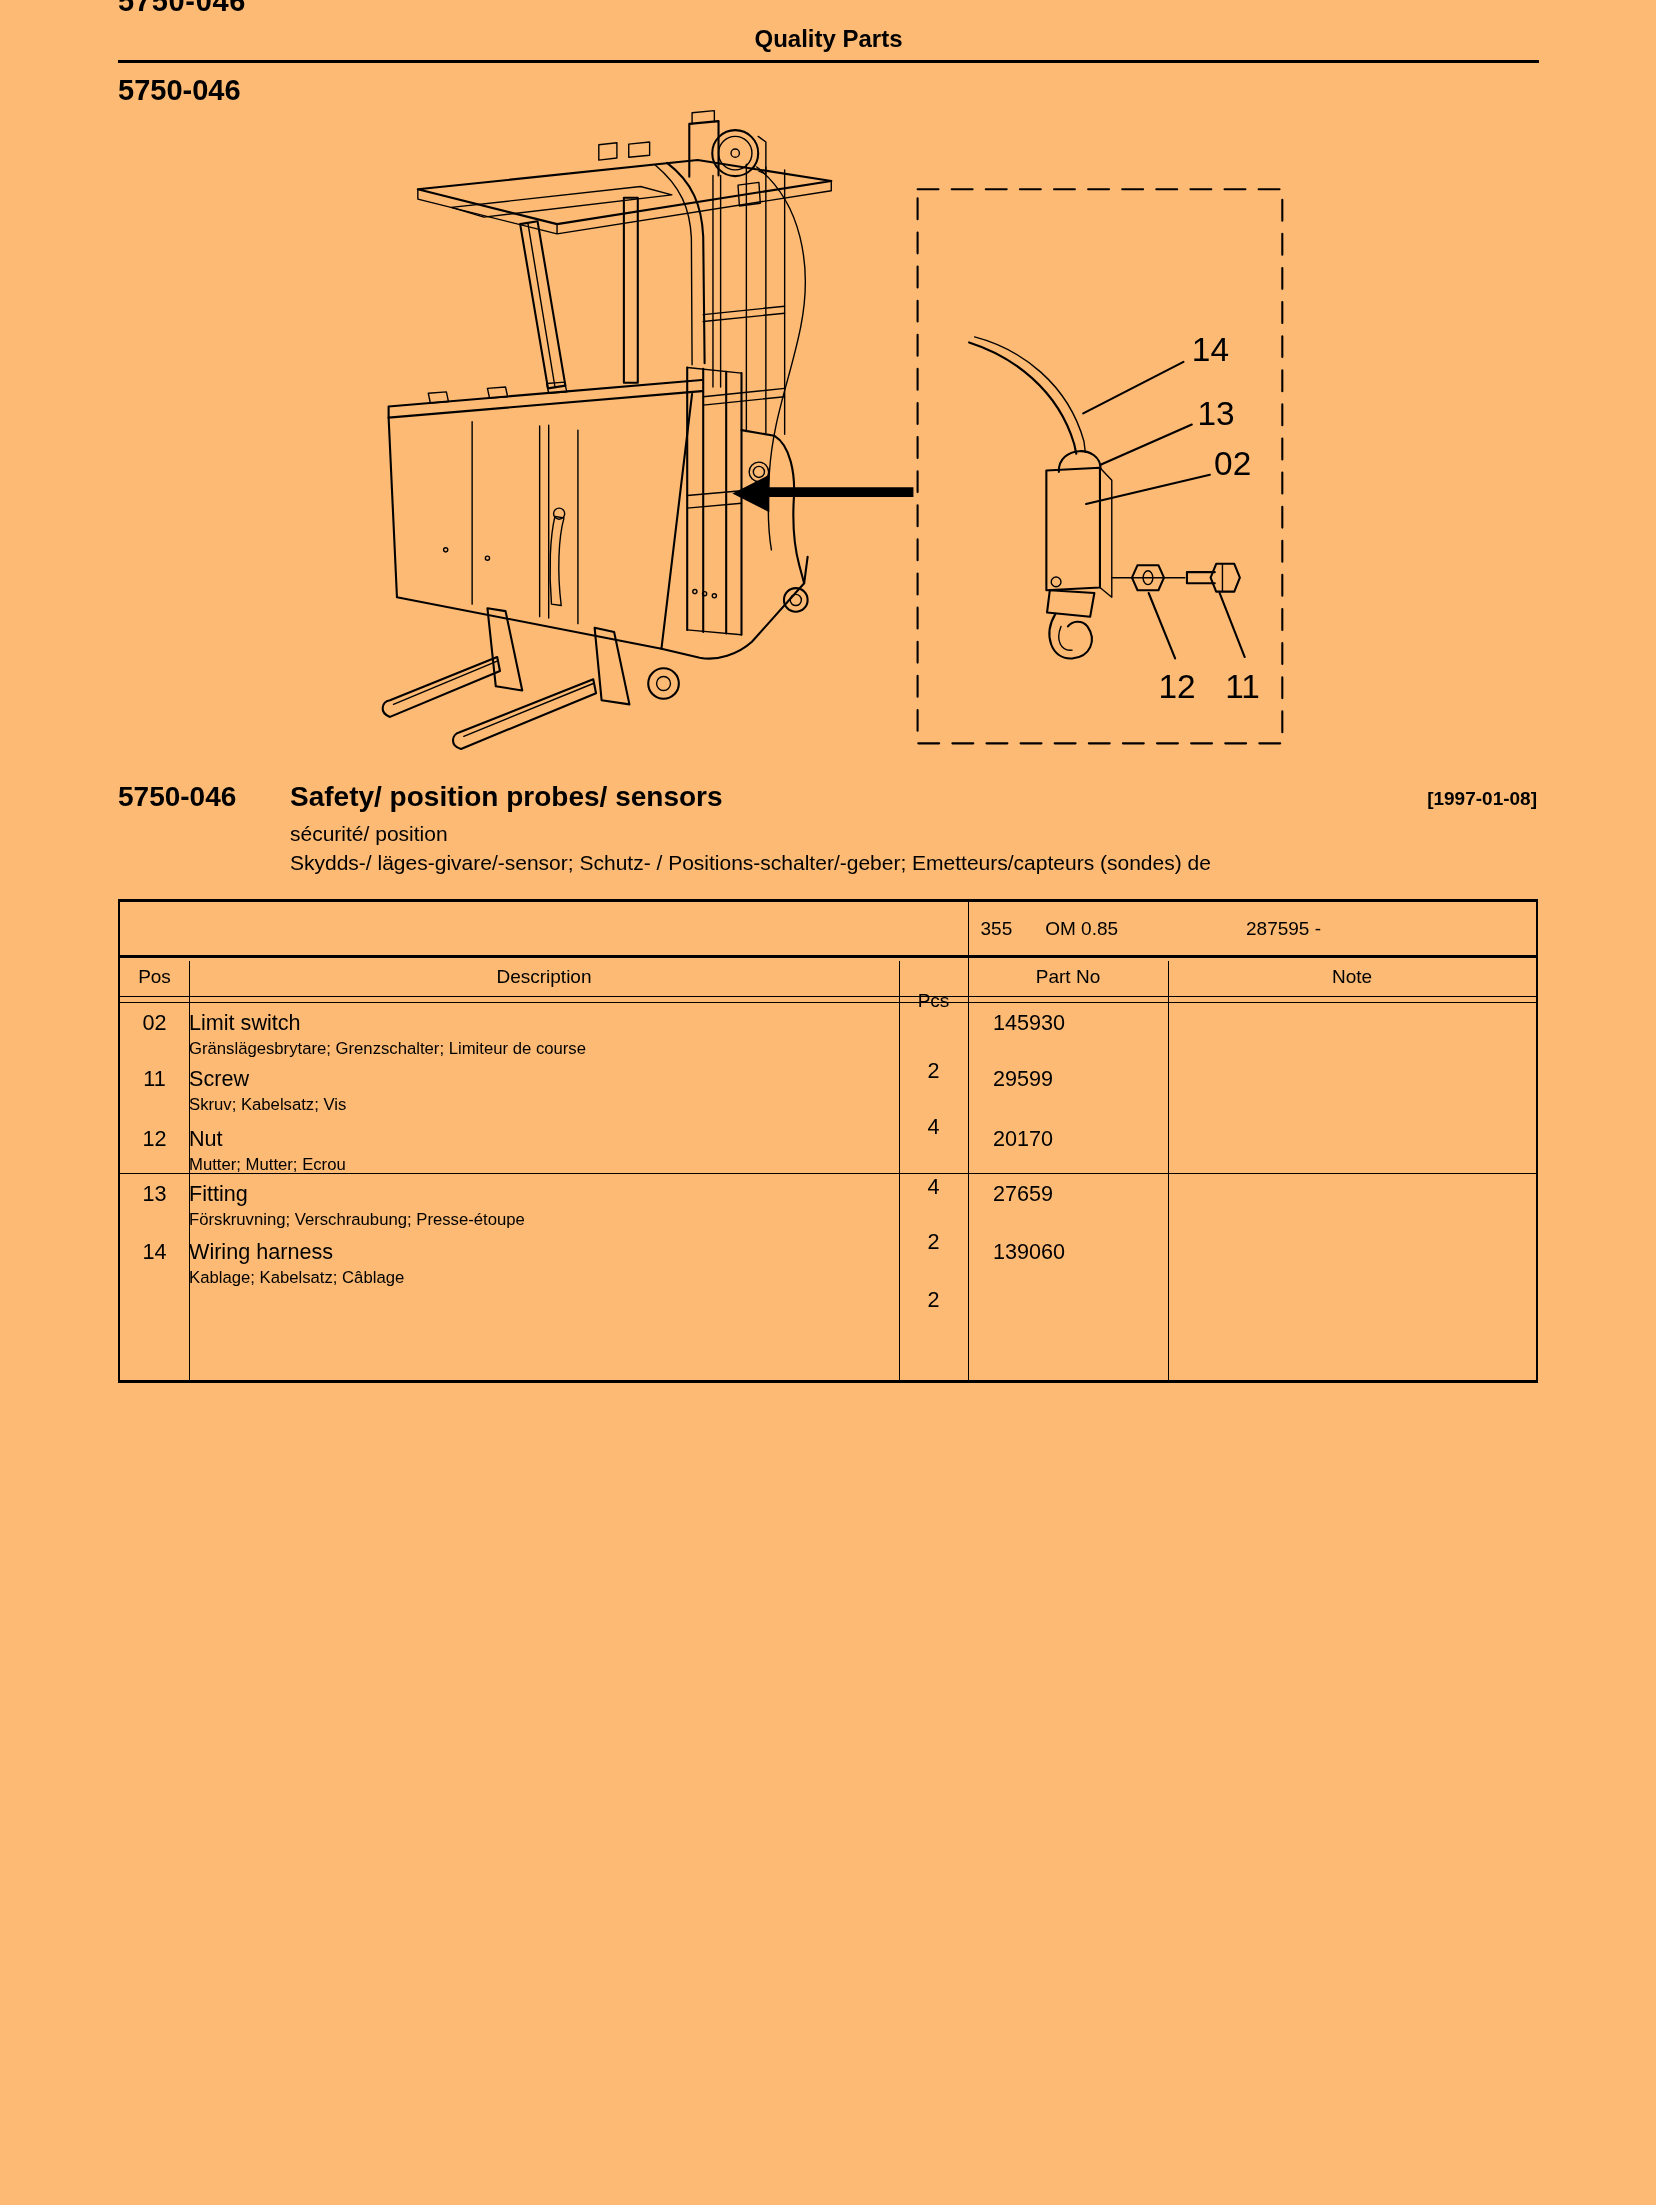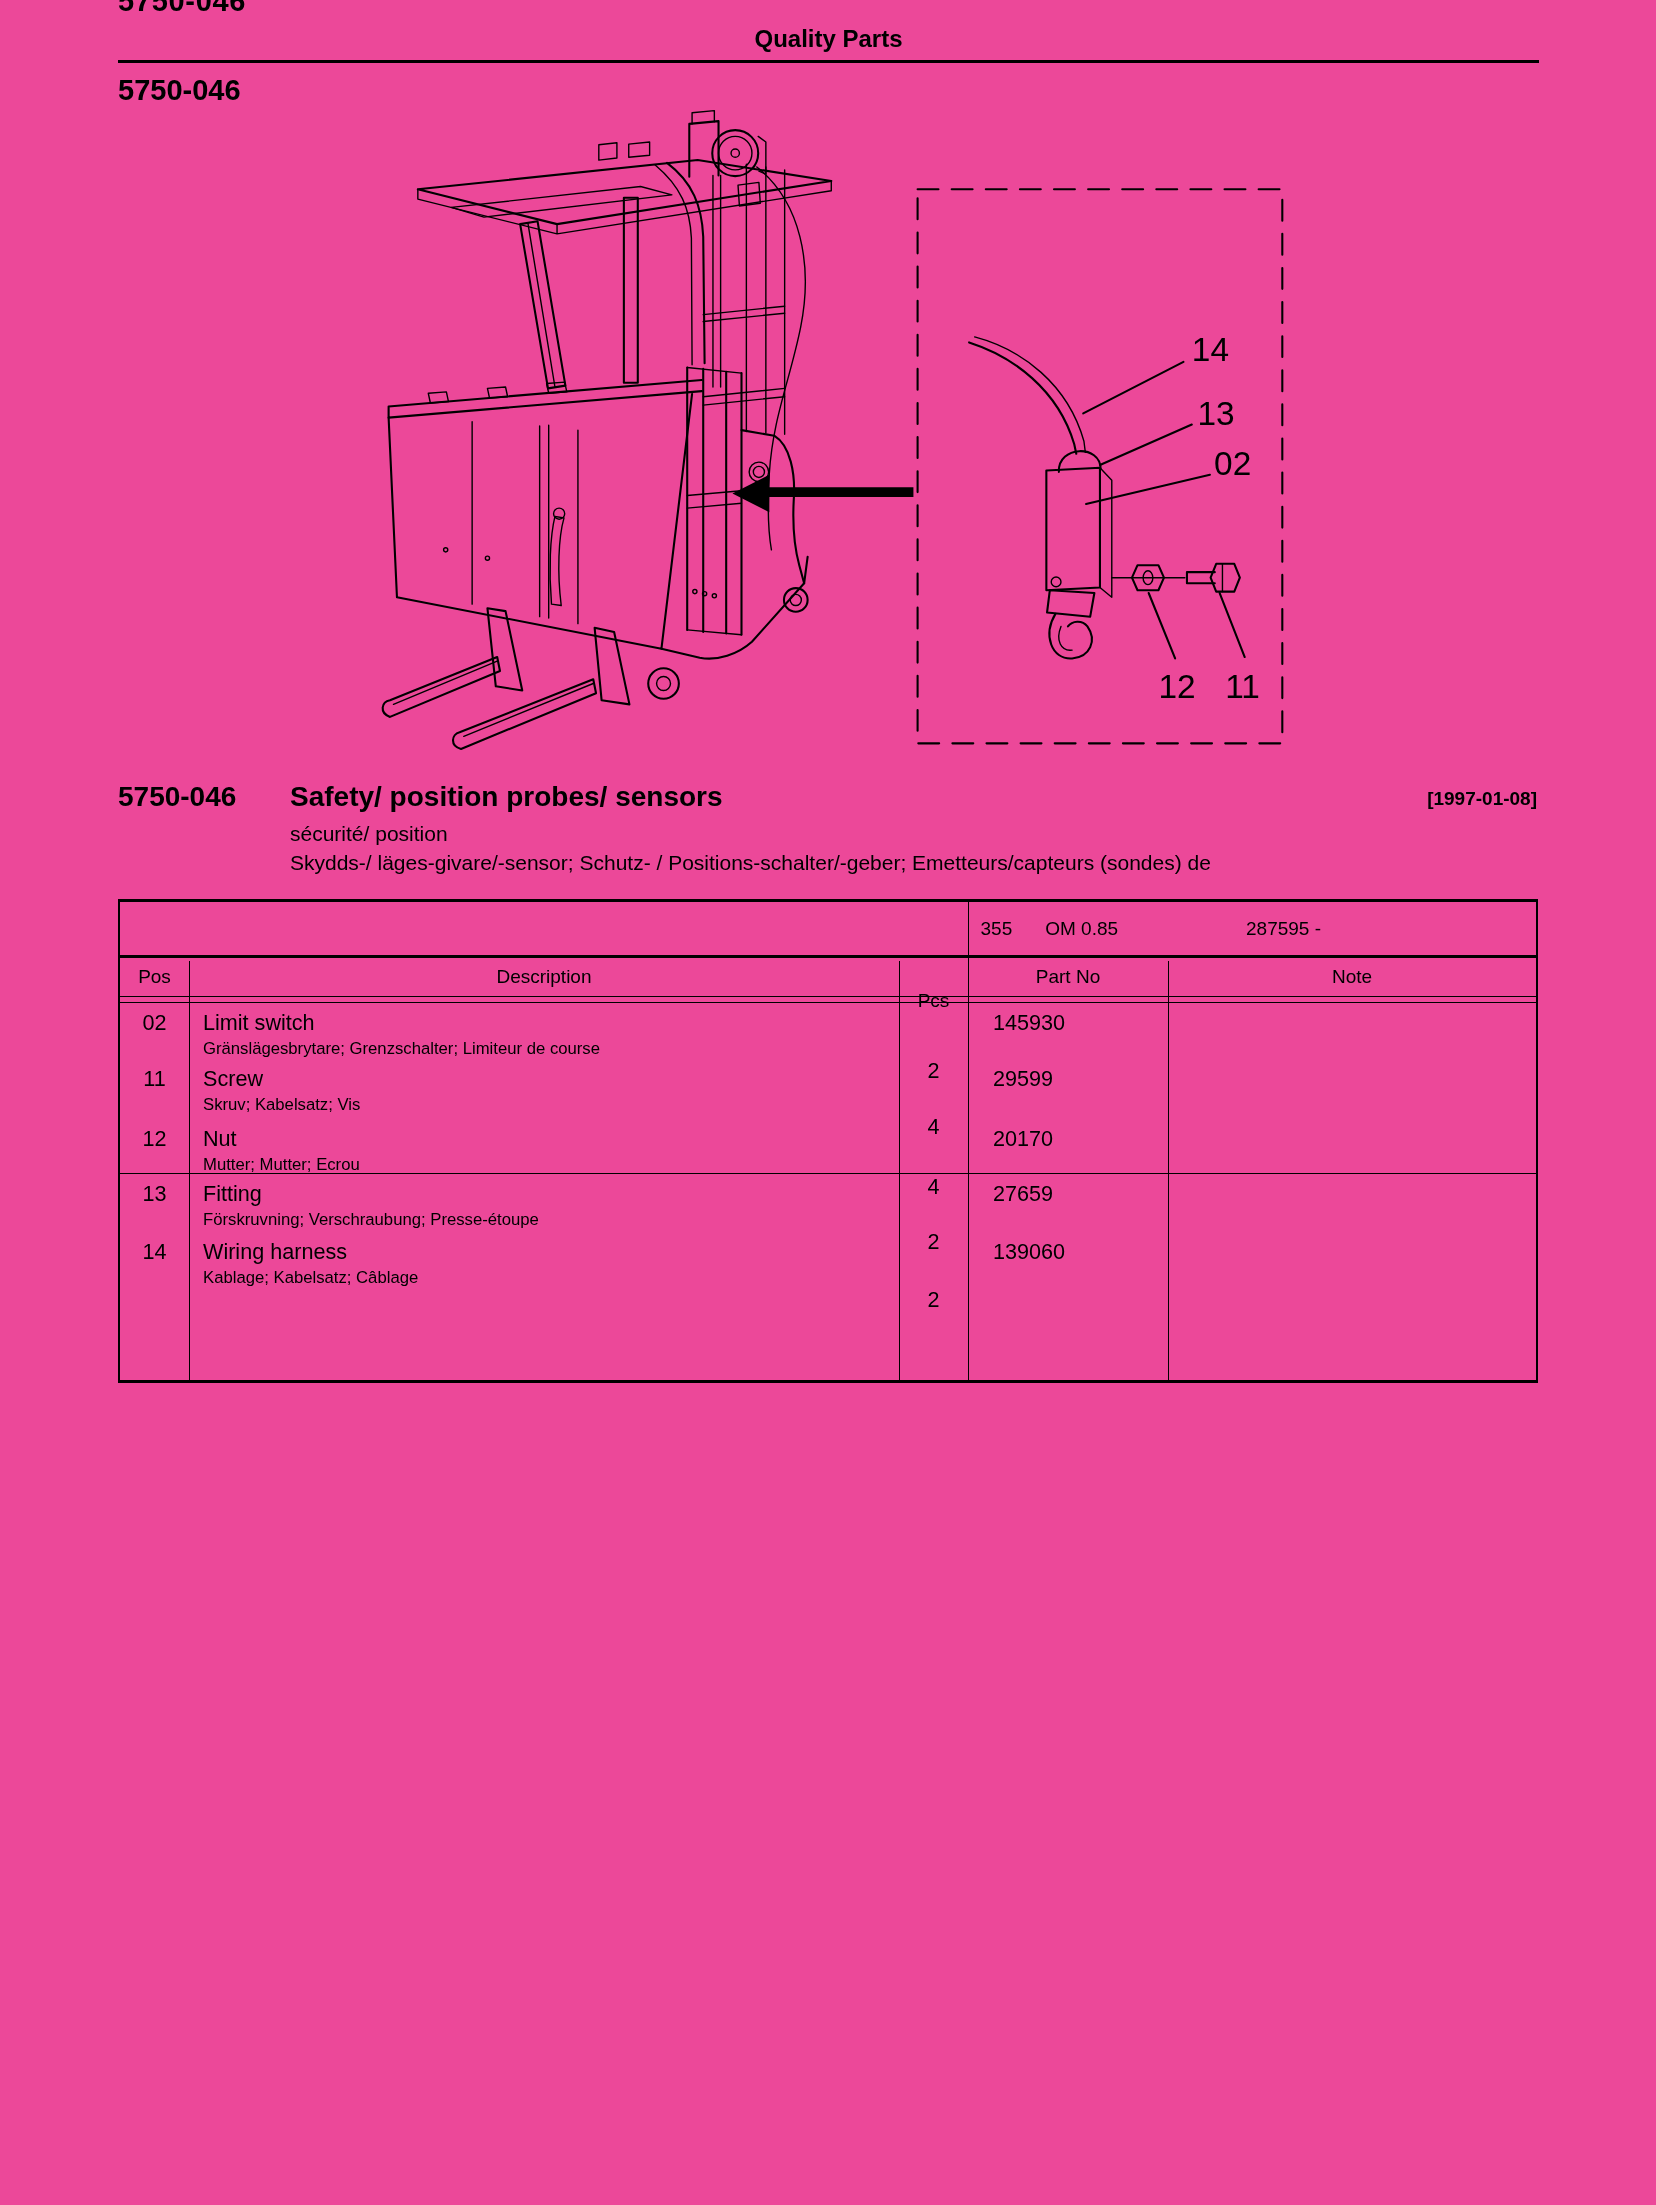--- a/index.html
+++ b/index.html
@@ -1,19 +1,19 @@
 <!DOCTYPE html>
 <html style="font-size:11px"><head>
 <meta charset="utf-8">
 <style>
   html,body{margin:0;padding:0;background:#e8e8e8;}
   .page{
     position:relative;
     width:1657px;height:2205px;
-    background:#ec4899;
+    background:#fdba74;
     overflow:hidden;
     font-family:"Liberation Sans", sans-serif;
     color:#000;
   }
   
   .top-code-clipped{
     position:absolute;left:118px;top:-15.3px;
     font-size:29px;font-weight:bold;line-height:33px;letter-spacing:0.7px;
   }
   .top-title{
@@ -63,21 +63,21 @@
   .c-pos{width:69px;text-align:center;}
   .c-desc{width:710px;}
   .c-pcs{width:69px;text-align:center;margin-top:48px;}
   .c-part{width:200px;}
   .c-note{width:368px;}
   .colhdr .c-desc,.colhdr .c-part,.colhdr .c-note{text-align:center;}
   .dline{height:7px;border-top:1.4px solid #000;border-bottom:1.4px solid #000;box-sizing:border-box;}
   .brow{font-size:21.6px;}
   .brow .c-pos,.brow .c-pcs{padding-top:7px;}
   .brow .c-part{padding-top:7px;padding-left:25px;box-sizing:border-box;}
-  .brow .c-desc{padding-top:7px;padding-left:14px;box-sizing:border-box;}
+  .brow .c-desc{padding-top:7px;box-sizing:border-box;}
   .brow .d-sub{font-size:16.7px;margin-top:3px;}
   .grpline{height:1.4px;background:#000;}
   .r0{height:56px}.r1{height:60px}.r2{height:54px}.r3{height:58px}.r4{height:57px}
 </style>
 </head>
 <body>
 
 <div class="page">
 
   <div class="top-code-clipped">5750-046</div>

